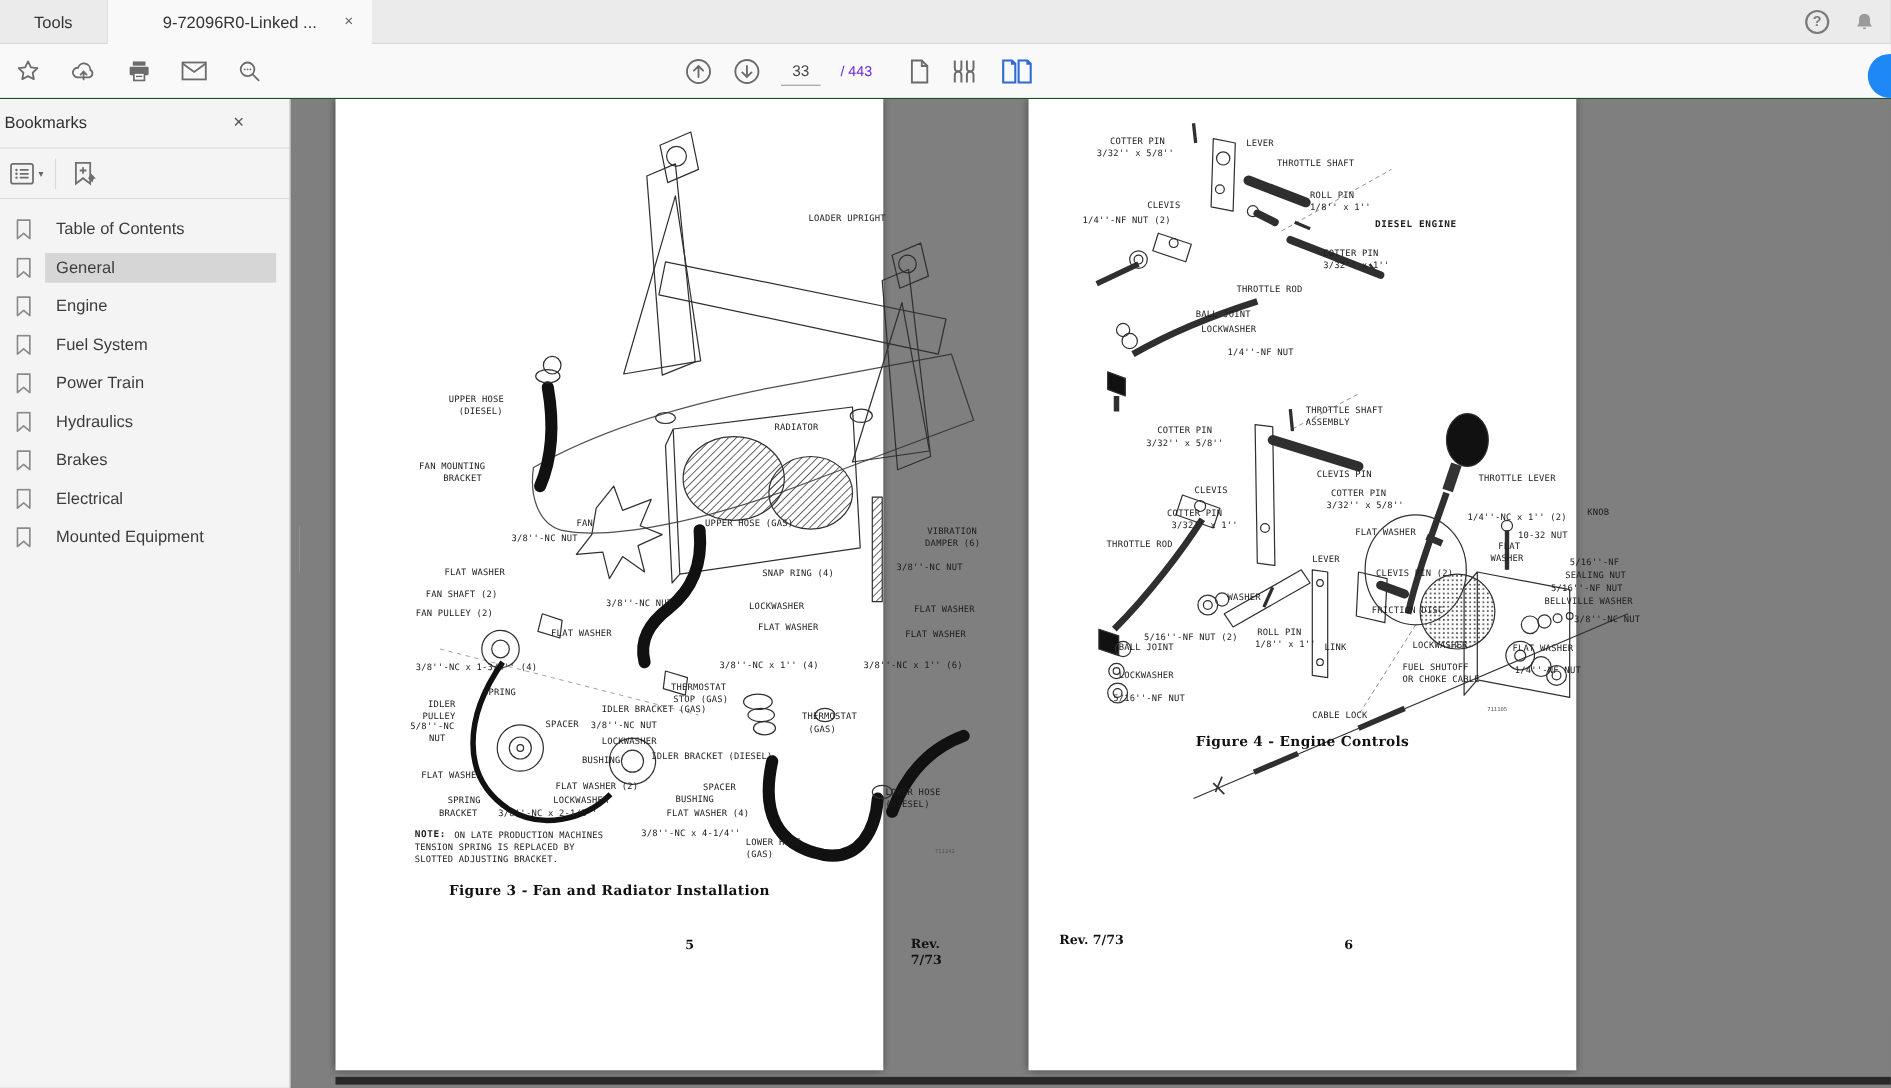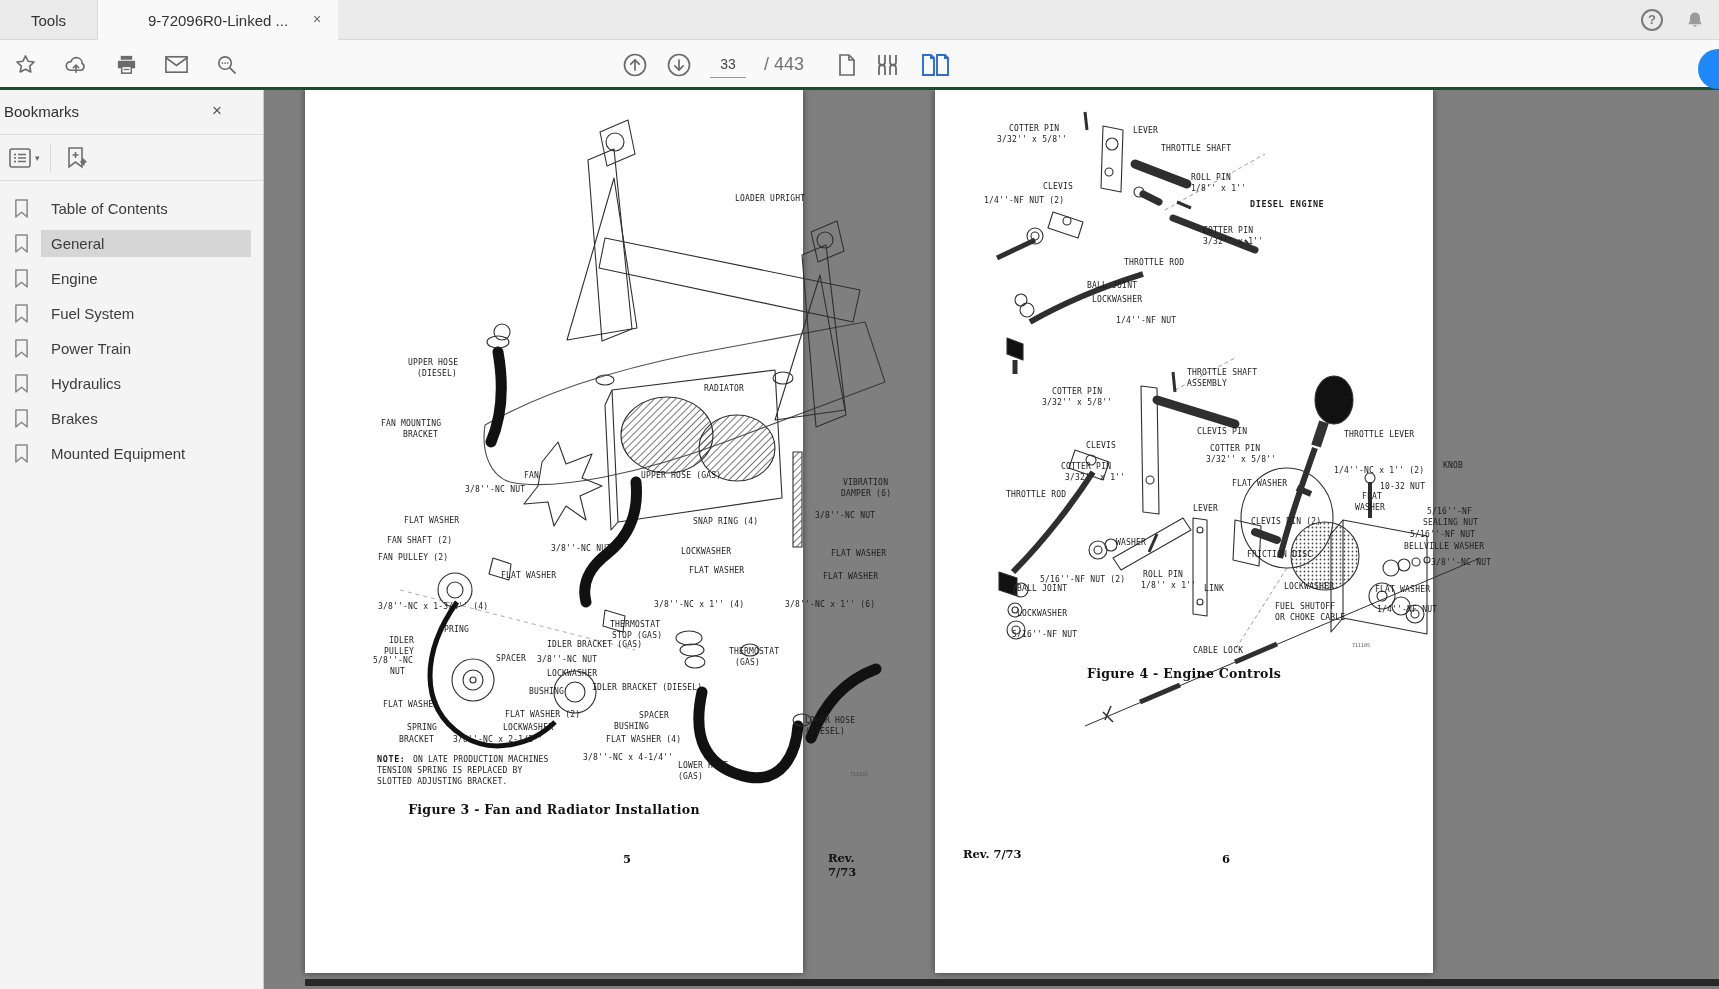--- a/index.html
+++ b/index.html
@@ -13,28 +13,28 @@
   .tab-tools { position:absolute; left:0; top:0; width:98px; height:40px; display:flex; align-items:center; justify-content:center;
     font-size:15px; color:#333; border-right:1px solid #dadada; cursor:pointer; }
   .tab-doc { position:absolute; left:98px; top:0; width:240px; height:40px; background:#f9f9f9;
     display:flex; align-items:center; justify-content:center; font-size:15px; color:#333; cursor:pointer; }
   .tab-doc .tab-close { position:absolute; right:12px; top:11px; width:18px; height:18px; text-align:center; line-height:17px;
     font-size:14px; color:#666; cursor:pointer; }
   .top-right-icons { position:absolute; right:14px; top:0; height:40px; display:flex; align-items:center; gap:22px; }
   .help-circ { width:22px; height:22px; border:2px solid #7a7a7a; border-radius:50%; color:#7a7a7a;
     font-size:13px; font-weight:bold; text-align:center; line-height:18px; cursor:pointer; }
   
-  #toolbar { position:absolute; left:0; top:40px; right:0; height:50px; background:#f9f9f9; border-bottom:3px solid #14532d; }
+  #toolbar { position:absolute; left:0; top:40px; right:0; height:50px; background:#f9f9f9; border-bottom:1px solid #14532d; }
   .tb-left { position:absolute; left:0; top:0; height:49px; display:flex; align-items:center; gap:26px; padding-left:14px; }
   .tb-center { position:absolute; left:622px; top:0; height:49px; display:flex; align-items:center; gap:18px; }
   .tbtn { display:flex; align-items:center; justify-content:center; cursor:pointer; background:none; border:none; padding:0; }
   .tbtn svg { display:block; }
   .page-input { width:36px; height:26px; border:none; border-bottom:1px solid #9a9a9a; background:transparent;
     text-align:center; font-size:14px; color:#444; font-family:"Liberation Sans",sans-serif; }
-  .page-count { font-size:18px; color:#737373; }
+  .page-count { font-size:13px; color:#6d28d9; }
   #fab { position:absolute; left:1698px; top:49px; width:40px; height:40px; border-radius:50%; background:#1f88f7; cursor:pointer; }
   
   #sidebar { position:absolute; left:0; top:90px; bottom:0; width:264px; background:#f4f4f4; border-right:1px solid #c9c9c9; }
   .sb-header { position:relative; height:45px; border-bottom:1px solid #dcdcdc; }
   .sb-title { position:absolute; left:4px; top:13px; font-size:15px; color:#2f2f2f; }
   .sb-close { position:absolute; left:206px; top:10px; width:22px; height:22px; font-size:17px; color:#555;
     text-align:center; line-height:22px; cursor:pointer; }
   .sb-tools { height:46px; display:flex; align-items:center; padding-left:4px; border-bottom:1px solid #dcdcdc; }
   .sb-btn { display:flex; align-items:center; gap:3px; padding:4px; cursor:pointer; }
   .sb-caret { font-size:9px; color:#666; }
@@ -220,20 +220,26 @@
         <svg class="bm-ic" viewBox="0 0 16 20">
           <path d="M2 1h12v18l-6-5-6 5z" fill="none" stroke="#8a8a8a" stroke-width="1.6" stroke-linejoin="round"></path>
         </svg>
         <span class="bm-label">Hydraulics</span>
       </div>
       <div class="bm-item">
         <svg class="bm-ic" viewBox="0 0 16 20">
           <path d="M2 1h12v18l-6-5-6 5z" fill="none" stroke="#8a8a8a" stroke-width="1.6" stroke-linejoin="round"></path>
         </svg>
         <span class="bm-label">Brakes</span>
+      </div>
+      <div class="bm-item">
+        <svg class="bm-ic" viewBox="0 0 16 20">
+          <path d="M2 1h12v18l-6-5-6 5z" fill="none" stroke="#8a8a8a" stroke-width="1.6" stroke-linejoin="round"></path>
+        </svg>
+        <span class="bm-label">Electrical</span>
       </div>
       <div class="bm-item">
         <svg class="bm-ic" viewBox="0 0 16 20">
           <path d="M2 1h12v18l-6-5-6 5z" fill="none" stroke="#8a8a8a" stroke-width="1.6" stroke-linejoin="round"></path>
         </svg>
         <span class="bm-label">Mounted Equipment</span>
       </div>
     </div>
 </div>
 <div id="collapse-tab">

